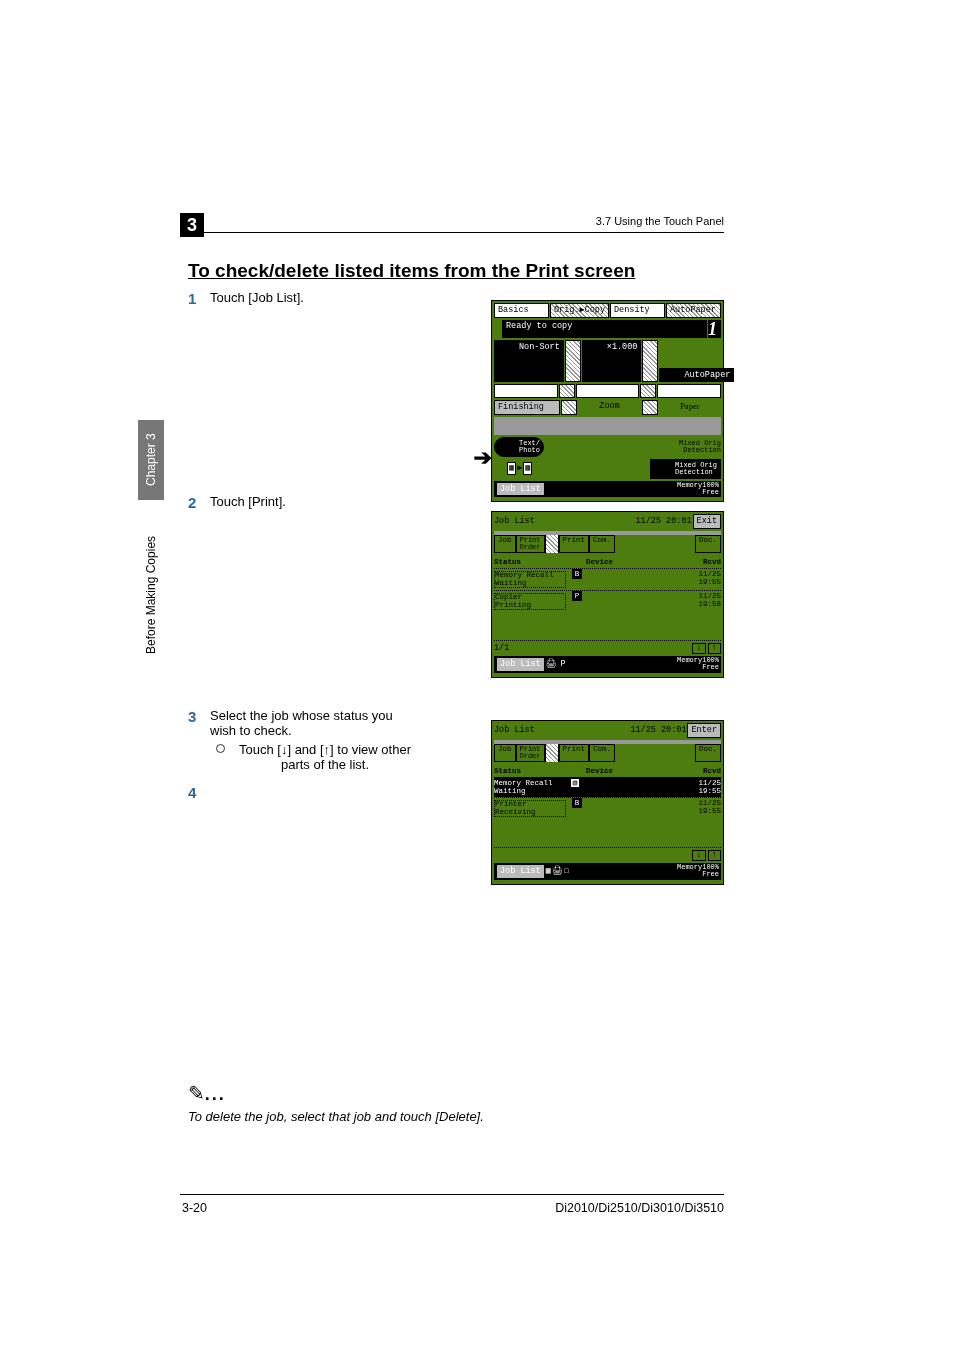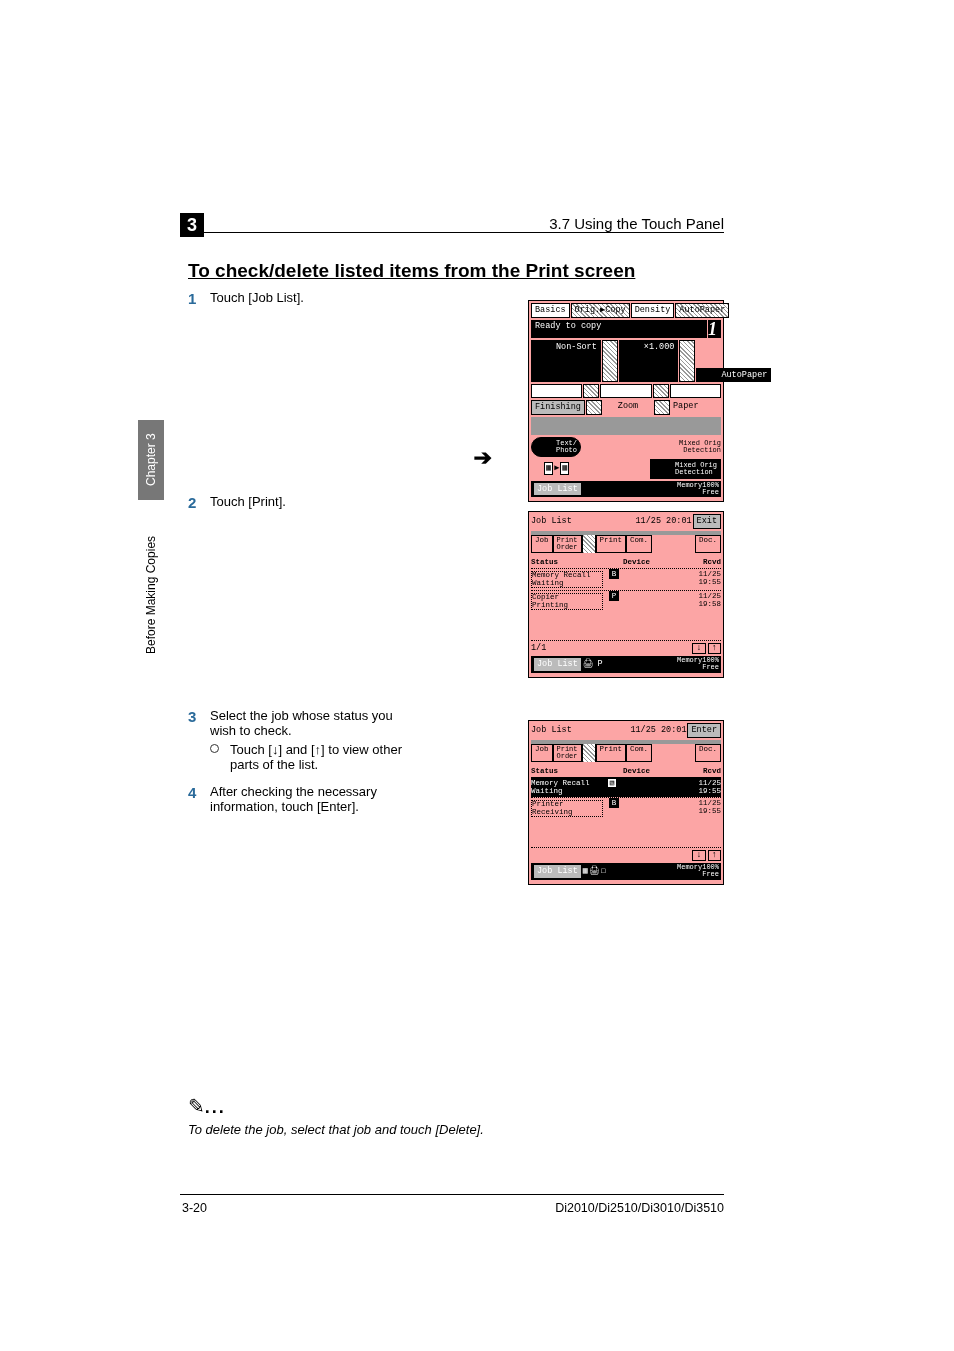--- a/index.html
+++ b/index.html
@@ -33,21 +33,21 @@
     color: #fff;
     font-weight: bold;
     font-size: 18px;
     text-align: center;
     line-height: 24px;
   }
   .header-right {
     position: absolute;
     top: 215px;
     right: 230px;
-    font-size: 15px;
+    font-size: 11px;
   }
   .section-title {
     position: absolute;
     top: 260px;
     left: 188px;
     font-weight: bold;
     font-size: 19px;
     text-decoration: underline;
   }
   .content {
@@ -67,20 +67,21 @@
     color: #2a6a9a;
     font-weight: bold;
     font-size: 15px;
   }
   .step-body {
     flex: 1;
   }
   .sub {
     display: flex;
     margin-top: 4px;
+    text-align: center;
   }
   .sub-bullet {
     flex: 0 0 20px;
     font-size: 12px;
   }
   .circle {
     display: inline-block;
     width: 7px;
     height: 7px;
     border: 1px solid #333;
@@ -137,22 +138,22 @@
     font-size: 12px;
     display: flex;
     align-items: center;
     justify-content: center;
     color: #000;
   }
   
   .screen {
     position: absolute;
     right: 230px;
-    width: 196px;
-    background: #fca5a5;
+    width: 233px;
+    background: #4d7c0f;
     border: 1.5px solid #000;
     font-family: "Courier New", monospace;
     font-size: 8.5px;
     line-height: 1;
     box-sizing: border-box;
     padding: 2px;
   }
   .screen-row {
     display: flex;
     gap: 1px;
@@ -174,20 +175,21 @@
   }
   .px-btn.crossed {
     background:
       repeating-linear-gradient(45deg, #999, #999 1px, #fff 1px, #fff 3px);
   }
   .bar-black {
     background: #000;
     color: #fff;
     padding: 2px 4px;
     flex: 1;
+    margin-left: 8px;
   }
   .bar-gray {
     background: #999;
     height: 18px;
     flex: 1;
   }
   .blank-box {
     border: 1.5px solid #000;
     background: #fff;
     height: 12px;
@@ -297,21 +299,20 @@
       <div class="step-body" style="max-width:210px;">
         <div>Select the job whose status you wish to check.</div>
         <div class="sub">
           <div class="sub-bullet"><span class="circle"></span></div>
           <div class="sub-text">Touch [↓] and [↑] to view other parts of the list.</div>
         </div>
       </div>
     </div>
     <div class="step" style="margin-top:12px;">
       <div class="step-num">4</div>
-      <div class="step-body" style="max-width:210px;">After checking the necessary information, touch [Enter].</div>
     </div>
 
     <div class="note-block">
       <div><span class="note-icon">✎</span><span class="note-dots">...</span></div>
       <div class="note-text">To delete the job, select that job and touch [Delete].</div>
     </div>
   </div>
 
   <div class="screen" style="top:300px;">
     <div class="screen-row">
@@ -336,21 +337,21 @@
       <div class="px-btn crossed" style="flex:0 0 8px;"></div>
       <div class="blank-box"></div>
       <div class="px-btn crossed" style="flex:0 0 8px;"></div>
       <div class="blank-box"></div>
     </div>
     <div class="screen-row">
       <div class="px-btn gray" style="flex:1;">Finishing</div>
       <div class="px-btn crossed" style="flex:0 0 8px;"></div>
       <div style="flex:1;text-align:center;padding:2px;">Zoom</div>
       <div class="px-btn crossed" style="flex:0 0 8px;"></div>
-      <div style="flex:1;padding:2px;">Paper</div>
+      <div style="flex:1;text-align:center;padding:2px;font-family:Liberation Serif, serif;">Paper</div>
     </div>
     <div class="bar-gray"></div>
     <div class="screen-row" style="margin-top:2px;align-items:center;">
       <div class="px-btn sel tiny" style="white-space:pre;line-height:1;border-radius:10px;">Text/
 Photo</div>
       <div style="flex:1;"></div>
       <div class="tiny" style="white-space:pre;text-align:right;">Mixed Orig
 Detection</div>
     </div>
     <div class="screen-row" style="align-items:center;">

